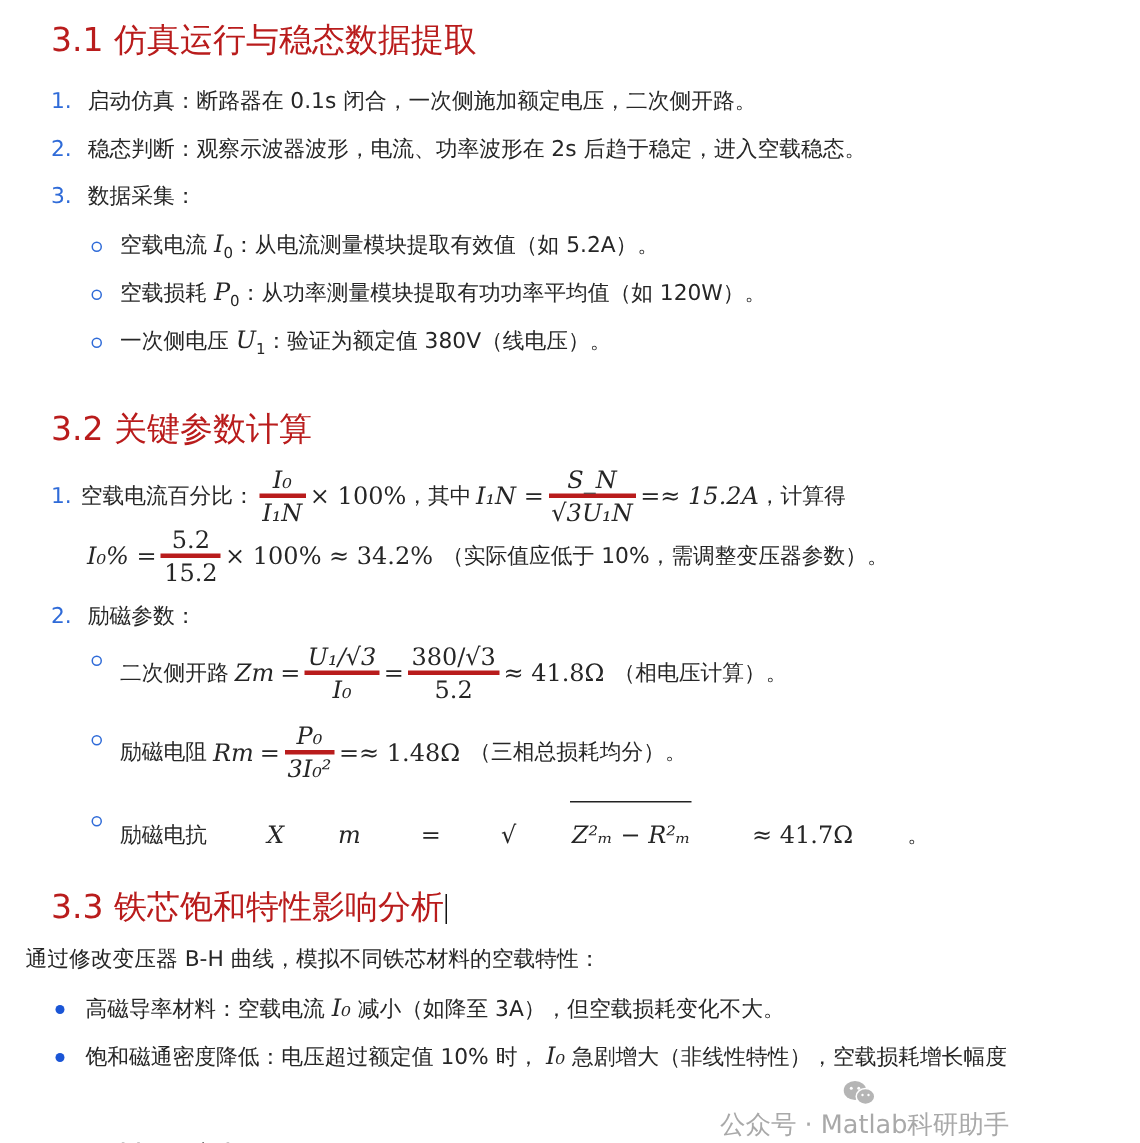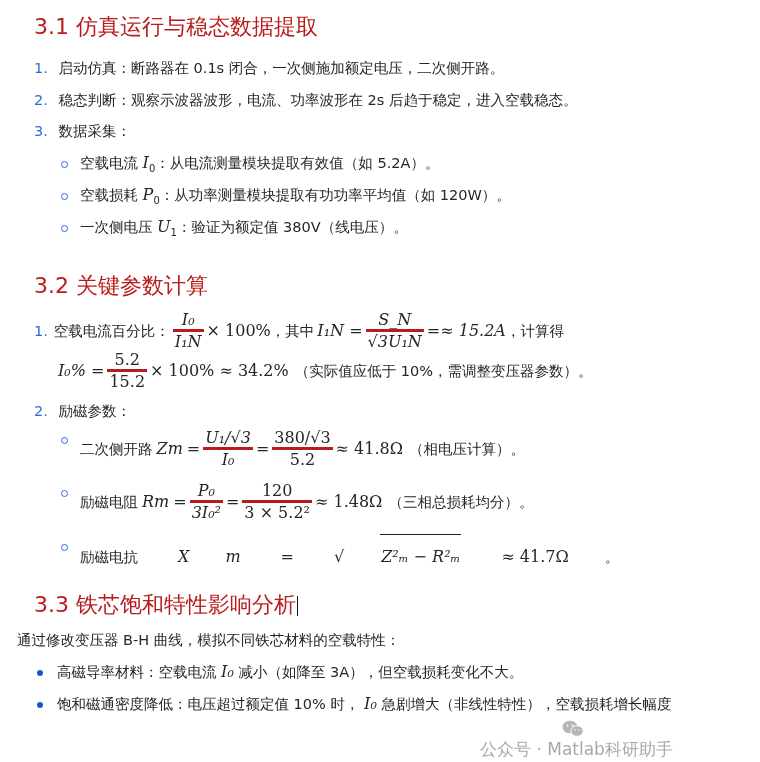--- a/index.html
+++ b/index.html
@@ -114,24 +114,20 @@
 <div class="abs t fline" style="left:80px;top:481px;">
   <span>励磁电阻</span>
   <span class="m" style="margin-left:4px">R</span>
     <sub class="m">m</sub>
   <span class="mr" style="margin-left:4px">=</span>
   <span class="frac m">
       <span>P₀</span>
       <span class="den">3I₀²</span>
     </span>
   <span class="mr">=</span>
-  <span class="frac mr">
-      <span>120</span>
-      <span class="den">3 × 5.2²</span>
-    </span>
   <span class="mr">≈ 1.48Ω</span>
   <span style="margin-left:6px">（三相总损耗均分）。</span>
 </div>
 
 <span class="circ" style="left:61px;top:544px;"></span>
 <div class="abs t fline" style="left:80px;top:534px;gap:36px;">
   <span>励磁电抗</span>
   <span class="m" style="margin-left:4px">X</span>
     <sub class="m">m</sub>
   <span class="mr" style="margin-left:4px">=</span>

